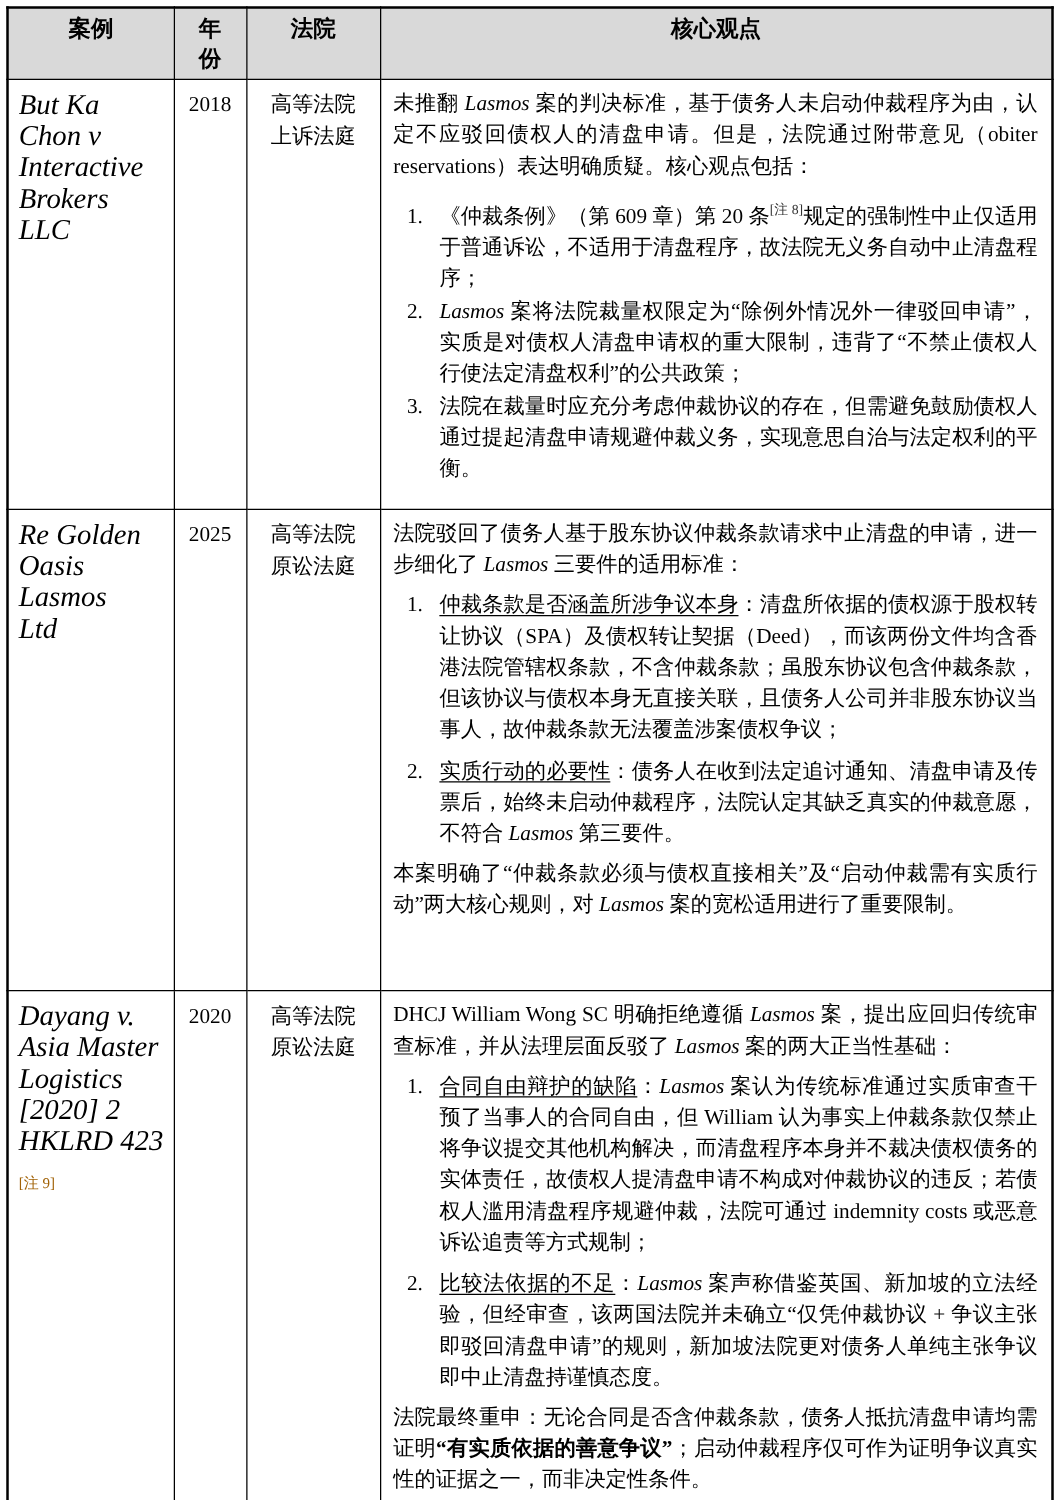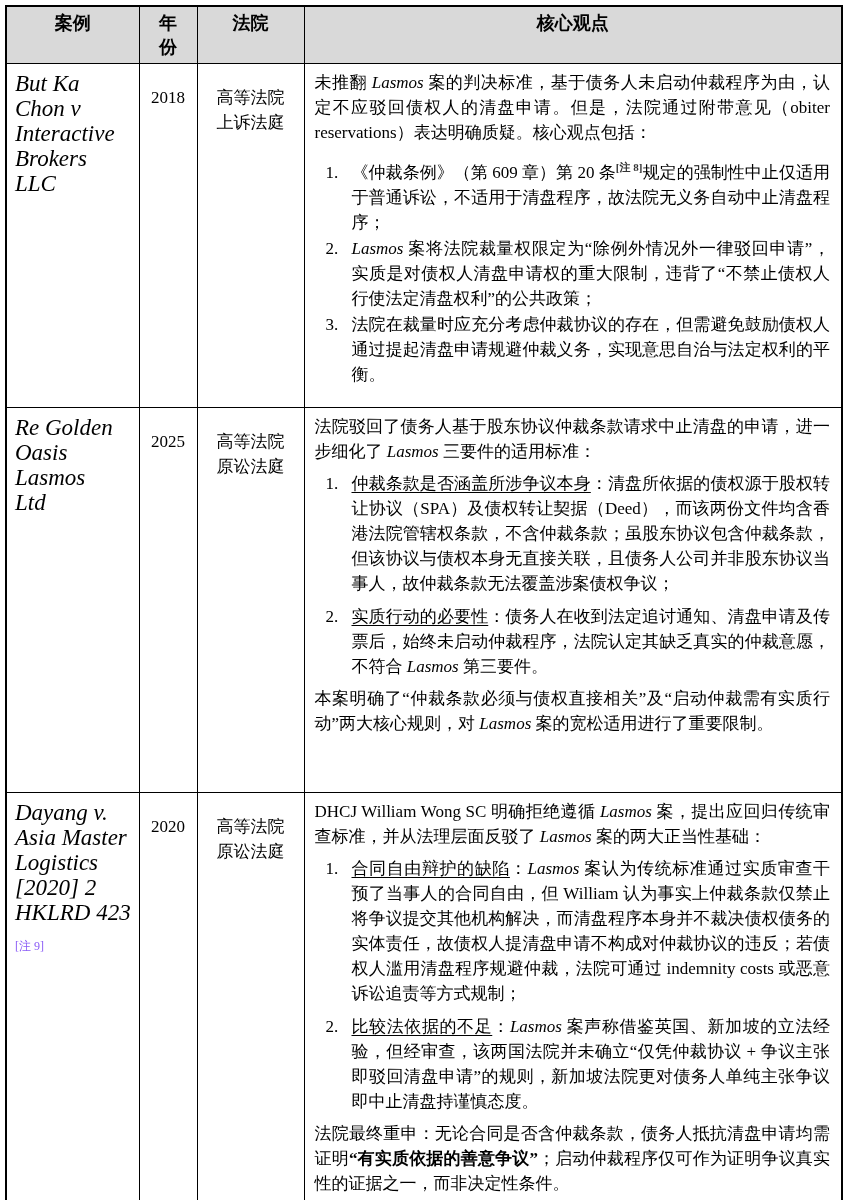--- a/index.html
+++ b/index.html
@@ -36,26 +36,26 @@
 
   td.cell-case { padding:7px 6px 6px 8px; }
   .case-name {
     font-style:italic;
     white-space:pre-line;
     font-size:23px;
     line-height:25px;
   }
   .case-note {
     font-size:12px;
-    color:#8b5cf6;
+    color:#a16207;
     margin-top:9px;
     font-style:normal;
   }
 
-  td.cell-year, td.cell-court { text-align:center; padding-top:21px; }
+  td.cell-year, td.cell-court { text-align:center; padding-top:7px; }
   .court-text { white-space:pre-line; }
 
   td.cell-opinion { padding:6px 11px 6px 10px; }
   .cell-opinion p { text-align:justify; }
   .op-intro { margin:0; }
   ol.items { list-style:none; counter-reset:n; margin:0; padding:0; }
   ol.items li {
     counter-increment:n;
     position:relative;
     padding-left:37px;
@@ -71,21 +71,21 @@
   .r1 ol.items { margin-top:15px; }
   .r1 ol.items li + li { margin-top:1px; }
   .r2 ol.items, .r3 ol.items { margin-top:7px; }
   .r2 ol.items li + li, .r3 ol.items li + li { margin-top:8px; }
   .op-outro { margin-top:7px; }
 
   
   .i { font-style:italic; }
   .b { font-weight:bold; }
   .u { text-decoration:underline; text-underline-offset:3px; }
-  .sup { font-size:11px; vertical-align:7px; line-height:0; color:#333; letter-spacing:0;font-weight:bold; }
+  .sup { font-size:11px; vertical-align:7px; line-height:0; color:#333; letter-spacing:0; }
 </style>
 </head>
 <body>
 
 <div class="page">
   <table class="case-table">
     <colgroup>
       <col style="width:133px">
       <col style="width:58px">
       <col style="width:107px">

